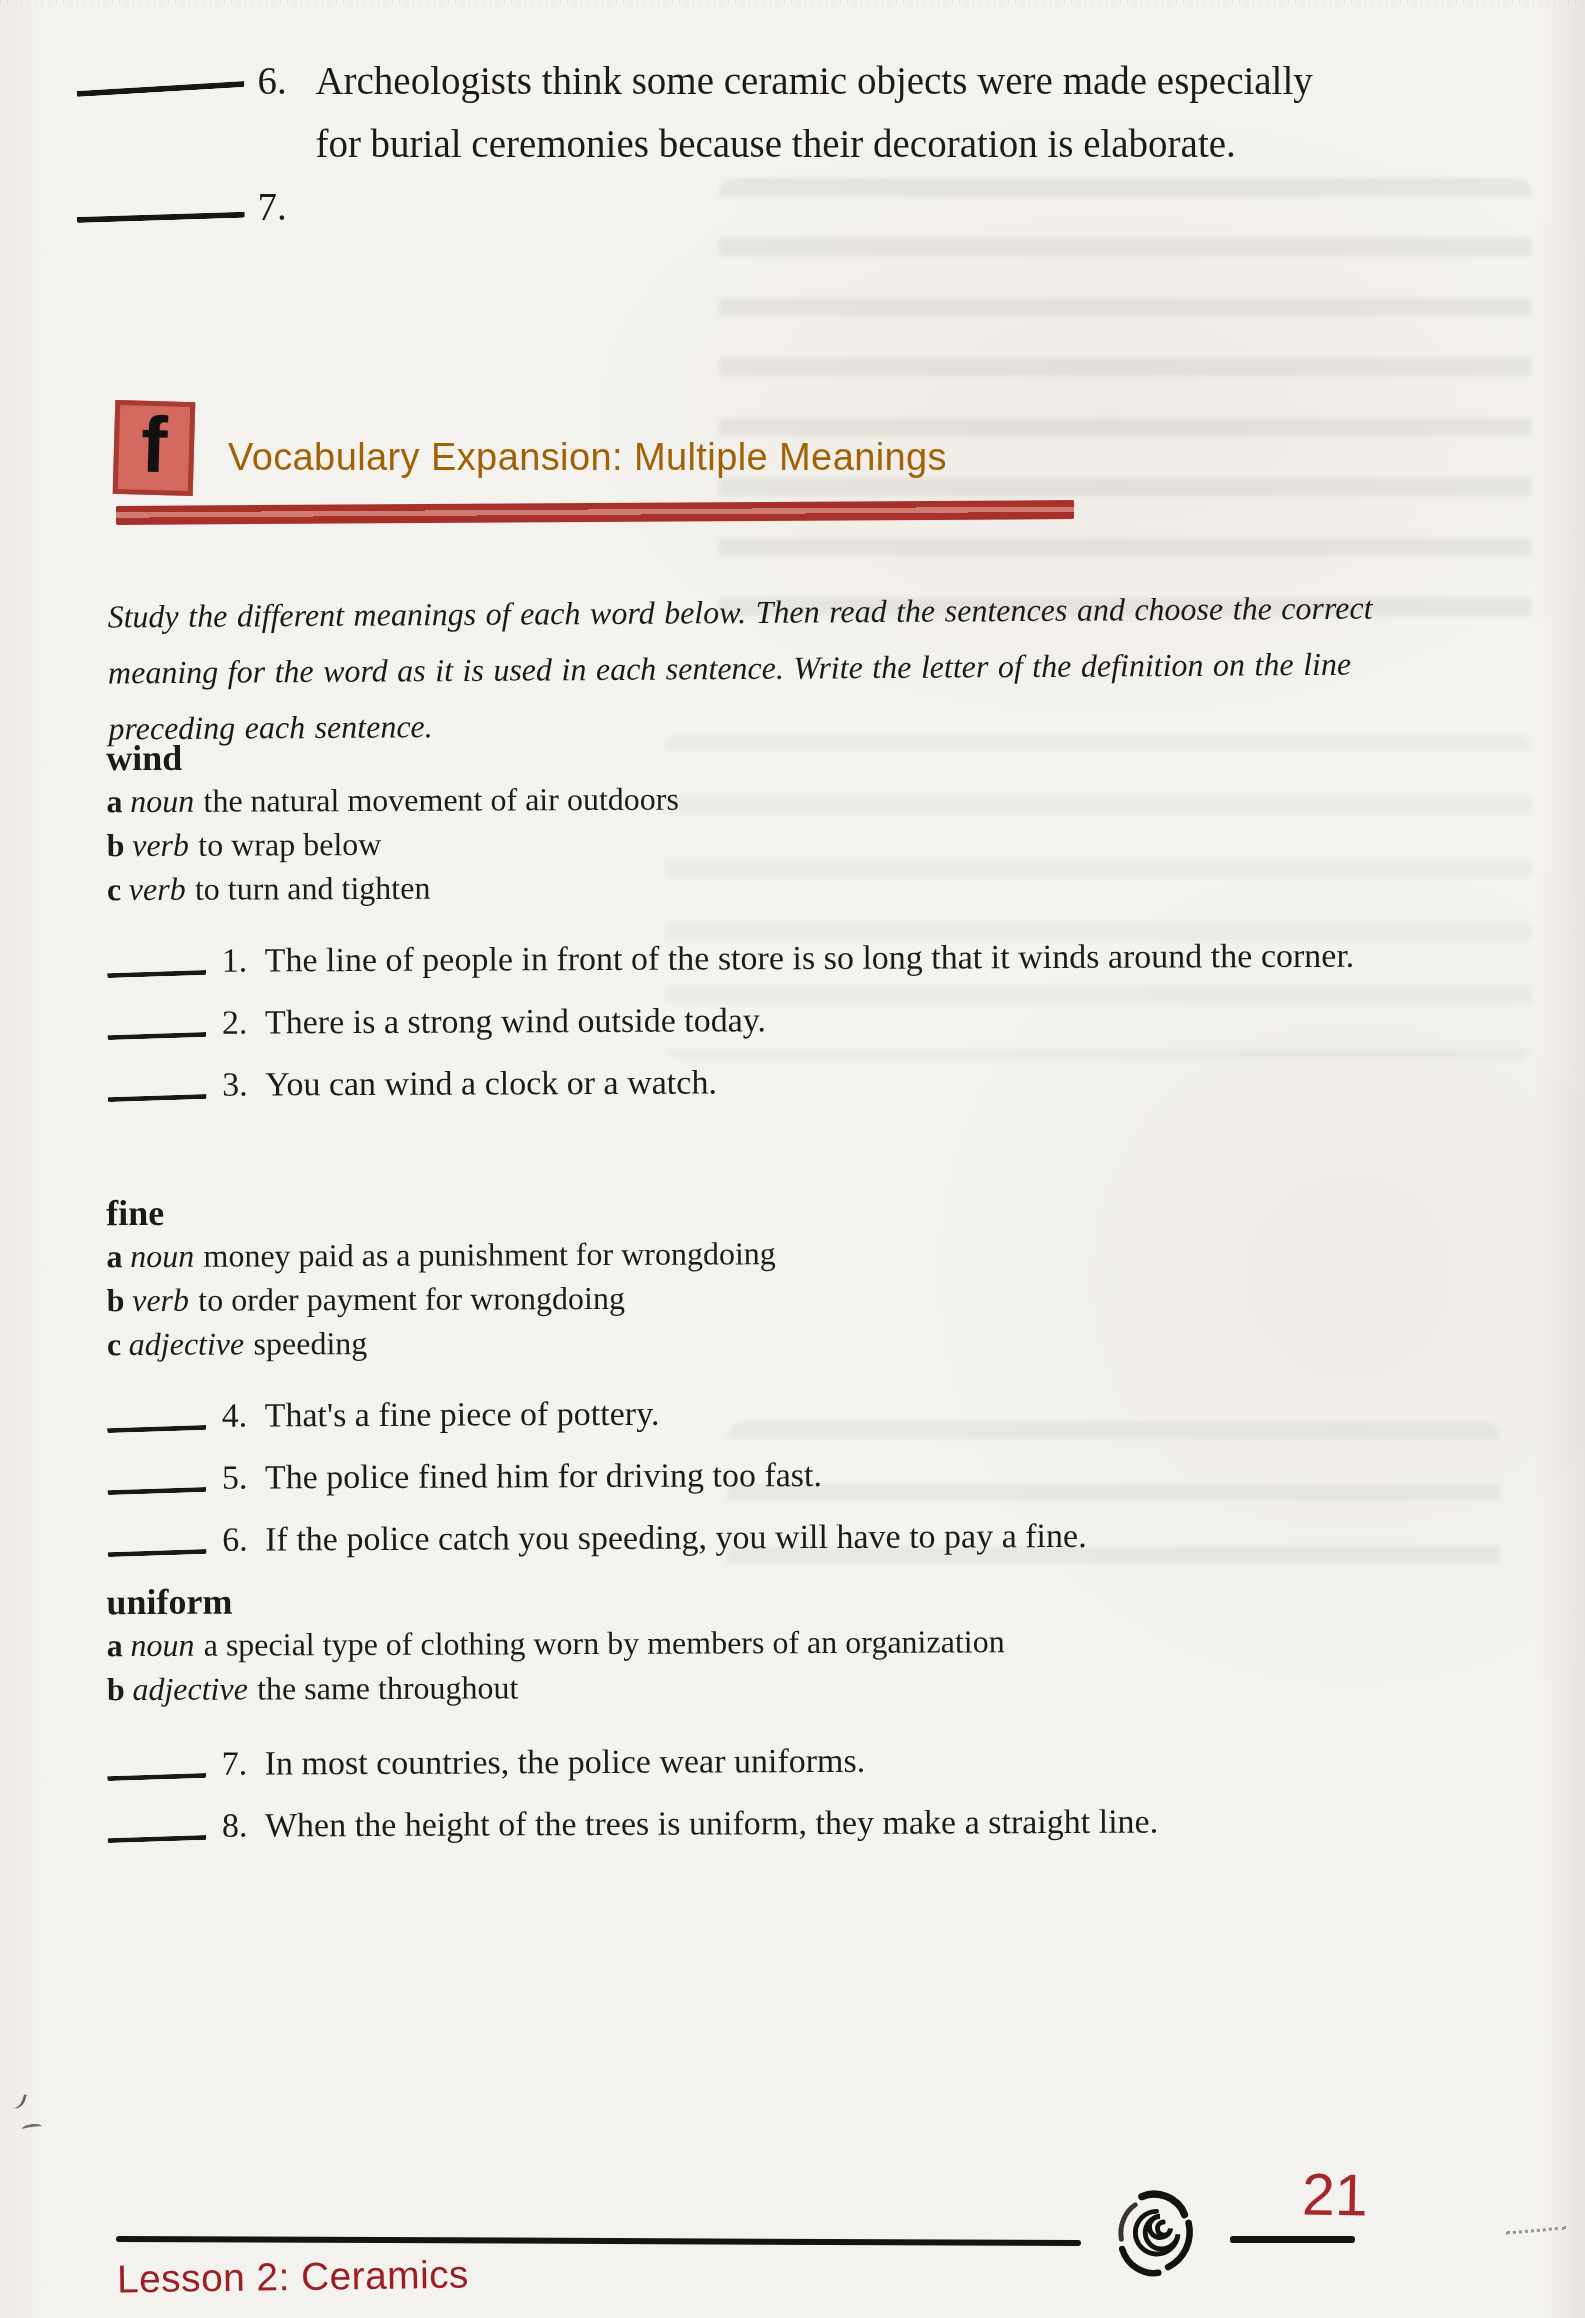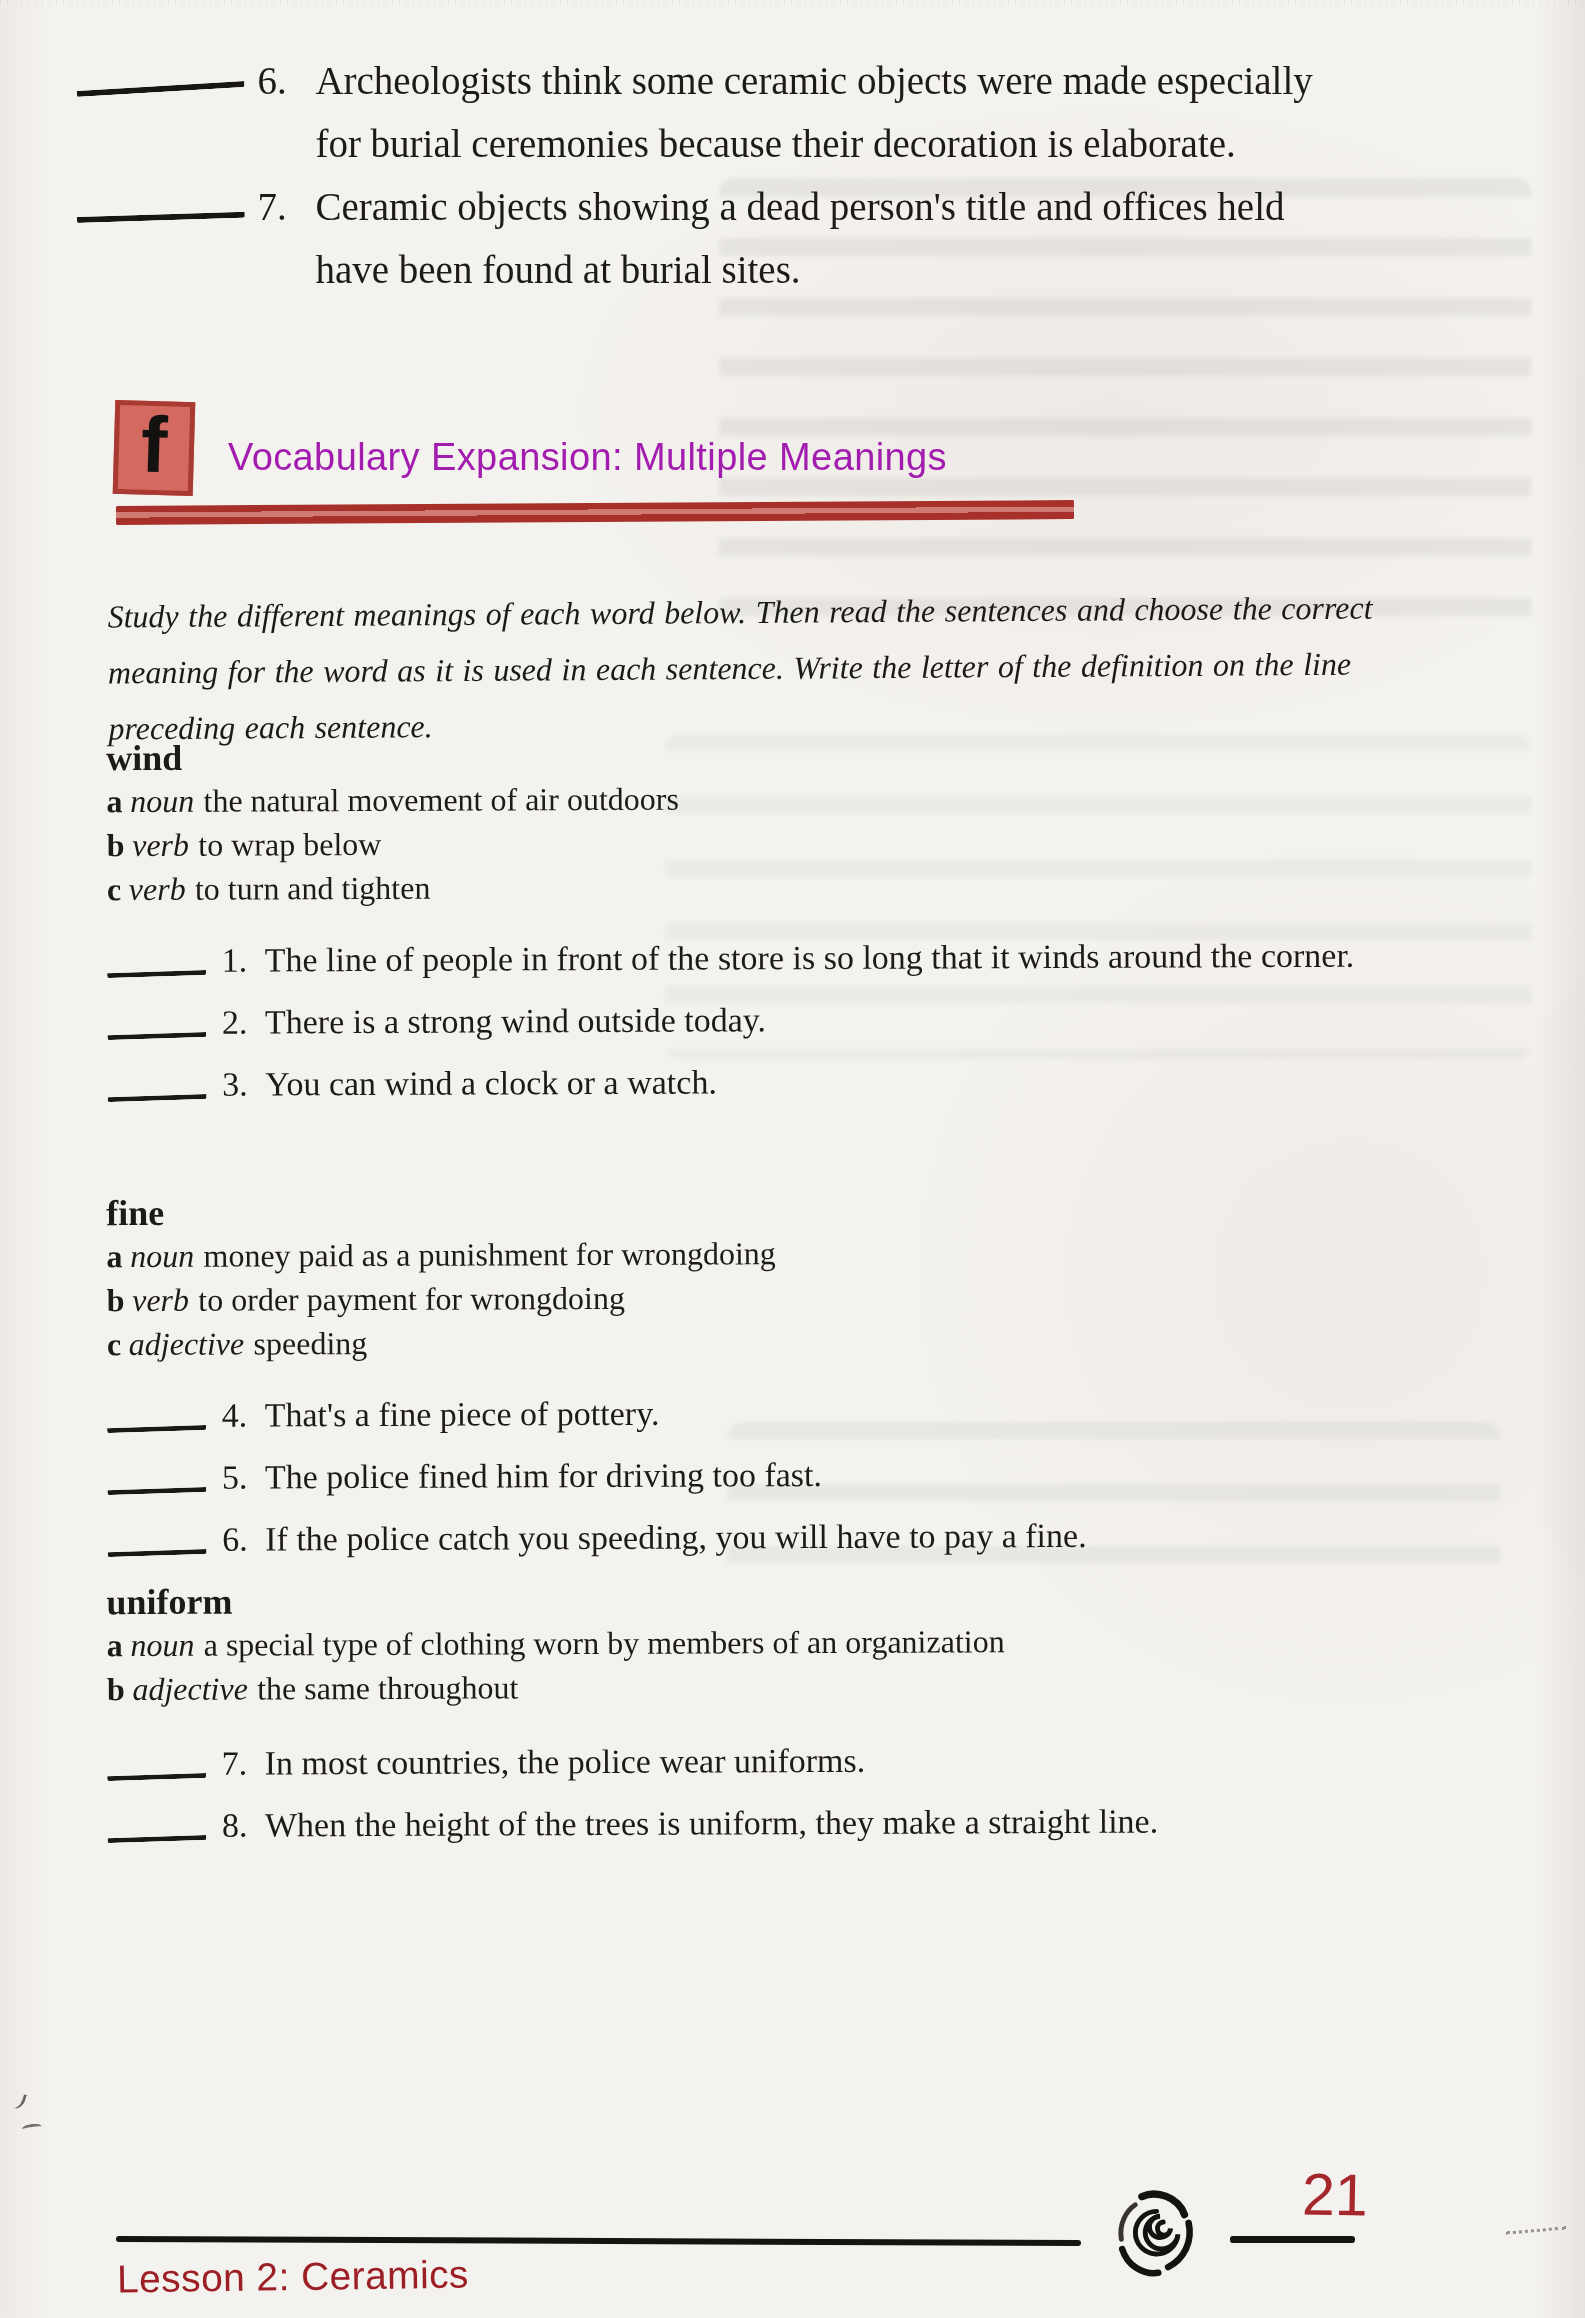--- a/index.html
+++ b/index.html
@@ -47,21 +47,21 @@
   .fbox{
     position:absolute;left:114px;top:4.6px;width:80px;height:94px;
     background:#d4695f;border:5.4px solid #a93a32;z-index:2;
     transform:rotate(1.6deg);
     display:flex;align-items:center;justify-content:center;
     font-family:"Liberation Sans",sans-serif;font-weight:bold;font-size:79px;color:#141210;
     padding-bottom:6.2px;box-sizing:border-box;
   }
   .section-title{
     position:absolute;left:228px;top:40px;z-index:2;
-    font-family:"Liberation Sans",sans-serif;font-size:38px;letter-spacing:0.4px;color:#a21caf;
+    font-family:"Liberation Sans",sans-serif;font-size:38px;letter-spacing:0.4px;color:#a16207;
   }
 
   
   .instructions{
     position:absolute;left:108px;top:584px;width:1268px;
     font-style:italic;font-size:32px;line-height:56px;word-spacing:1.5px;color:#1c1a18;
     transform:rotate(-.4deg);
   }
 
   
@@ -134,21 +134,20 @@
 
   <div class="top-items">
     <div class="titem">
       <div class="ans"></div>
       <div class="num">6.</div>
       <div class="body">Archeologists think some ceramic objects were made especially for burial ceremonies because their decoration is elaborate.</div>
     </div>
     <div class="titem second">
       <div class="ans"></div>
       <div class="num">7.</div>
-      <div class="body">Ceramic objects showing a dead person's title and offices held have been found at burial sites.</div>
     </div>
   </div>
 
   <div class="section-header">
     <div class="title-underline"></div>
     <div class="fbox">
       <span>f</span>
     </div>
     <div class="section-title">Vocabulary Expansion: Multiple Meanings</div>
   </div>

